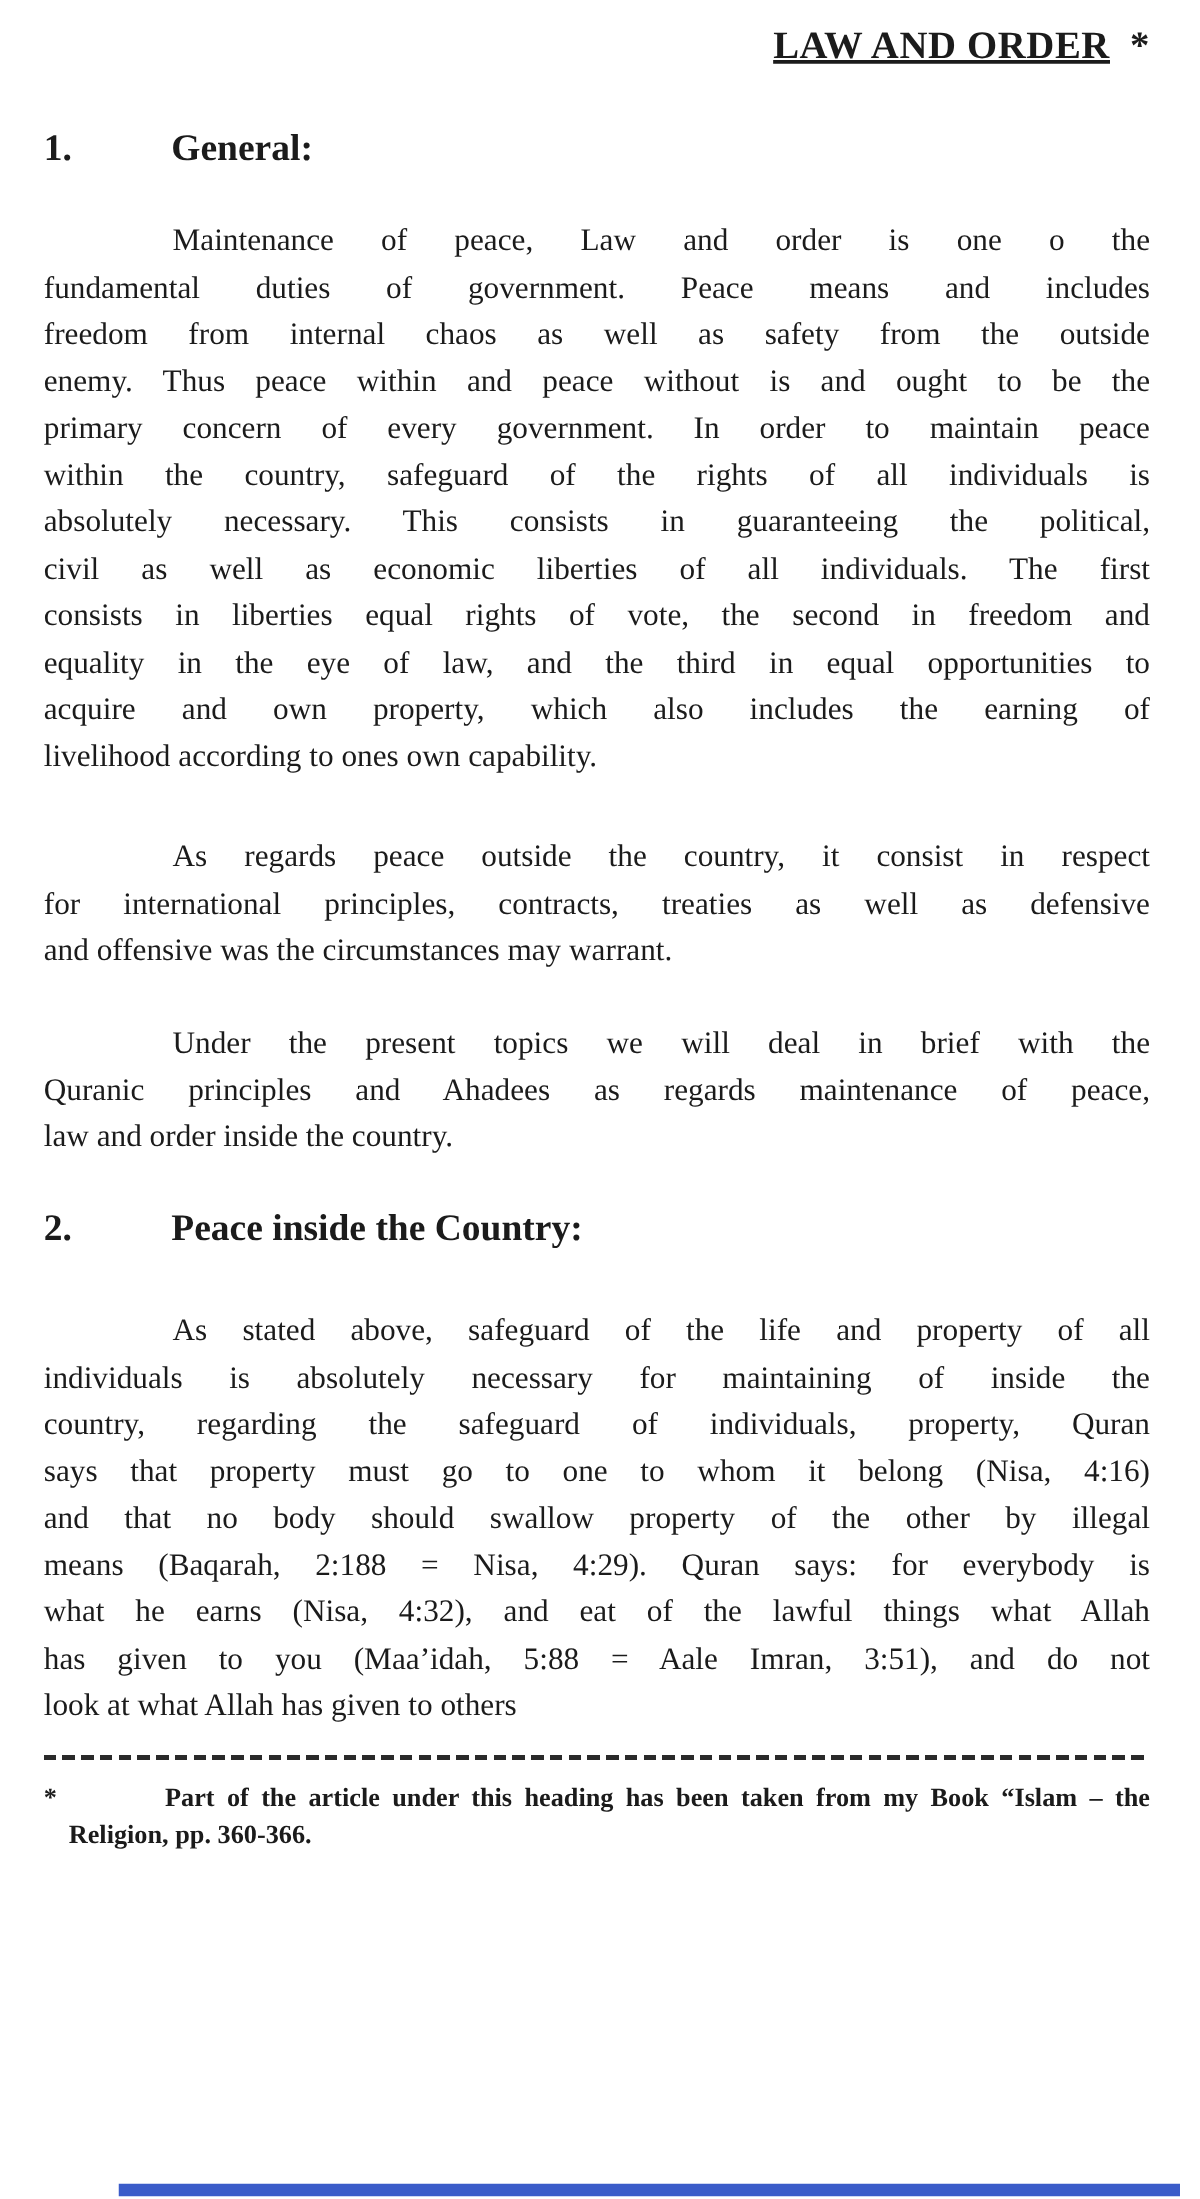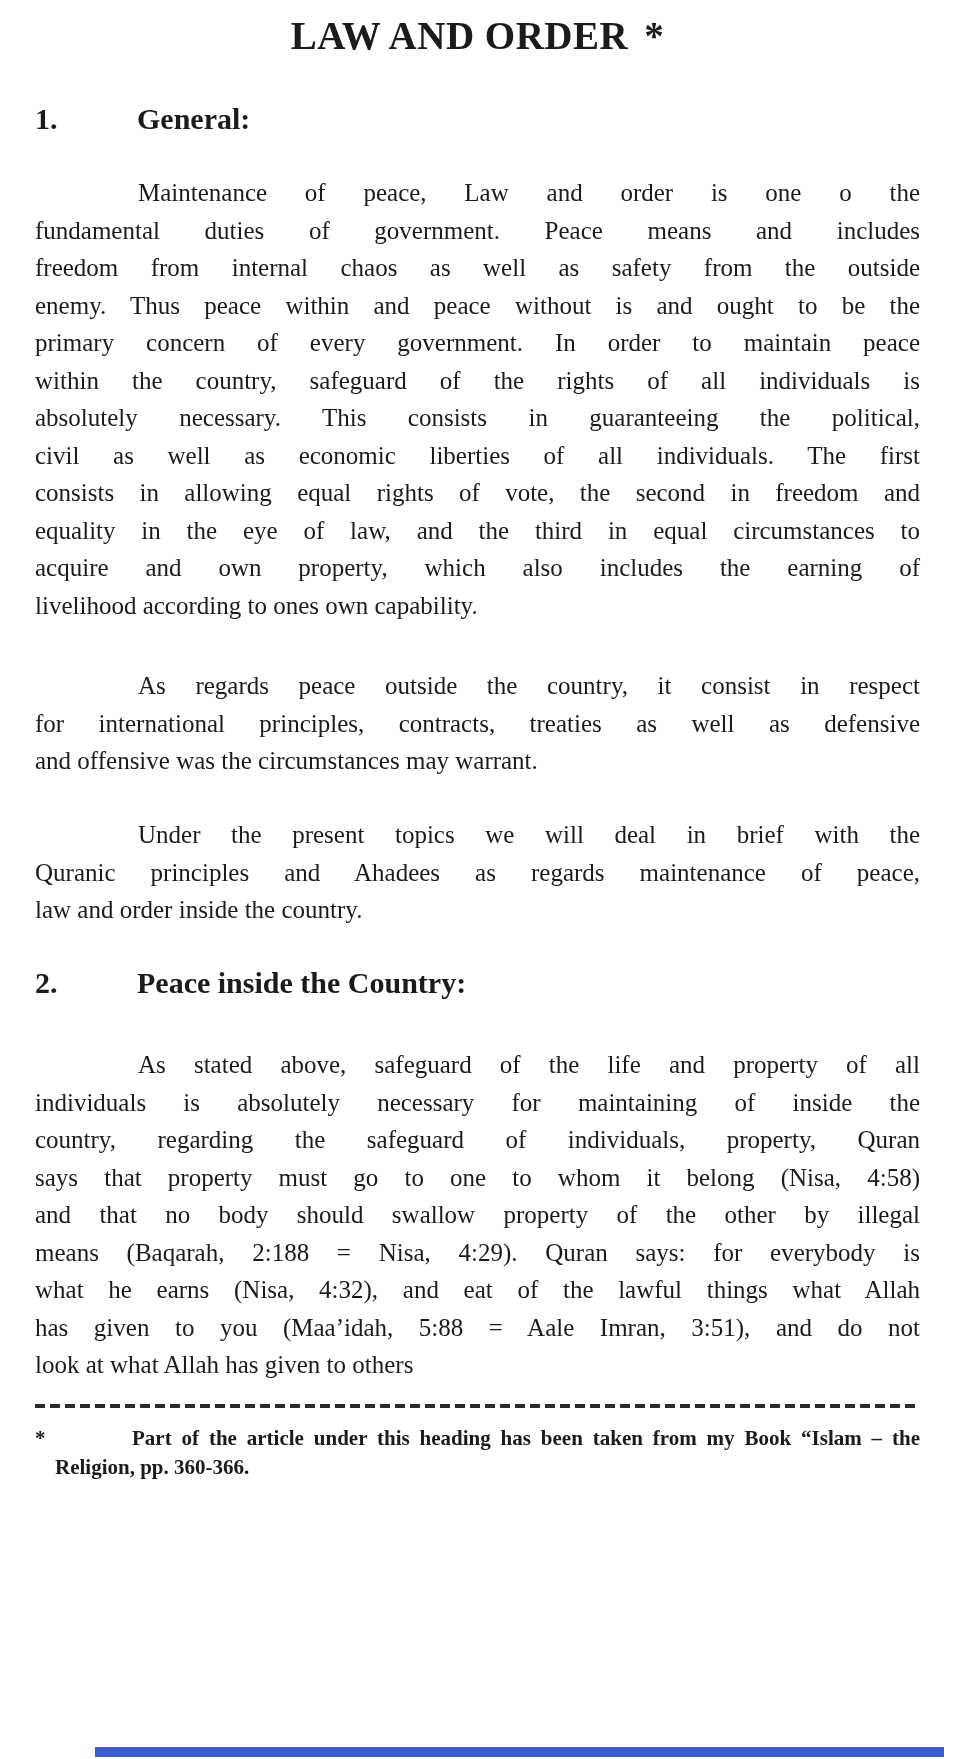--- a/index.html
+++ b/index.html
@@ -8,26 +8,27 @@
     width: 960px;
     height: 1759px;
     background: #ffffff;
     overflow: hidden;
     font-family: "Liberation Serif", "DejaVu Serif", serif;
     color: #1b1b1b;
   }
   .doc-title {
     position: absolute;
     top: 16px; left: 35px; width: 885px;
-    text-align: center;
+    text-align: right;
     font-weight: bold;
-    font-size: 39px;
+    font-size: 31px;
     line-height: 40px;
     letter-spacing: 0.5px;
     white-space: nowrap;
+    text-decoration: underline;
   }
   .doc-title .mark { display: inline-block; margin-left: 16px; }
   .heading {
     position: absolute;
     left: 35px; width: 885px;
     display: flex;
     font-weight: bold;
     font-size: 30px;
     line-height: 37px;
   }
@@ -82,22 +83,22 @@
 
   <div class="para" style="top:174px;">
       <div class="line first">Maintenance of peace, Law and order is one o the</div>
       <div class="line">fundamental duties of government. Peace means and includes</div>
       <div class="line">freedom from internal chaos as well as safety from the outside</div>
       <div class="line">enemy. Thus peace within and peace without is and ought to be the</div>
       <div class="line">primary concern of every government. In order to maintain peace</div>
       <div class="line">within the country, safeguard of the rights of all individuals is</div>
       <div class="line">absolutely necessary. This consists in guaranteeing the political,</div>
       <div class="line">civil as well as economic liberties of all individuals. The first</div>
-      <div class="line">consists in allowing equal rights of vote, the second in freedom and</div>
-      <div class="line">equality in the eye of law, and the third in equal circumstances to</div>
+      <div class="line">consists in liberties equal rights of vote, the second in freedom and</div>
+      <div class="line">equality in the eye of law, and the third in equal opportunities to</div>
       <div class="line">acquire and own property, which also includes the earning of</div>
       <div class="line last">livelihood according to ones own capability.</div>
     </div>
 
   <div class="para" style="top:667px;">
       <div class="line first">As regards peace outside the country, it consist in respect</div>
       <div class="line">for international principles, contracts, treaties as well as defensive</div>
       <div class="line last">and offensive was the circumstances may warrant.</div>
     </div>
 
@@ -109,21 +110,21 @@
 
   <div class="heading" style="top:964px;">
     <span class="num">2.</span>
     <span>Peace inside the Country:</span>
   </div>
 
   <div class="para" style="top:1046px;">
       <div class="line first">As stated above, safeguard of the life and property of all</div>
       <div class="line">individuals is absolutely necessary for maintaining of inside the</div>
       <div class="line">country, regarding the safeguard of individuals, property, Quran</div>
-      <div class="line">says that property must go to one to whom it belong (Nisa, 4:58)</div>
+      <div class="line">says that property must go to one to whom it belong (Nisa, 4:16)</div>
       <div class="line">and that no body should swallow property of the other by illegal</div>
       <div class="line">means (Baqarah, 2:188 = Nisa, 4:29). Quran says: for everybody is</div>
       <div class="line">what he earns (Nisa, 4:32), and eat of the lawful things what Allah</div>
       <div class="line">has given to you (Maa’idah, 5:88 = Aale Imran, 3:51), and do not</div>
       <div class="line last">look at what Allah has given to others</div>
     </div>
 
   <div class="sep"></div>
 
   <div class="footnote">

